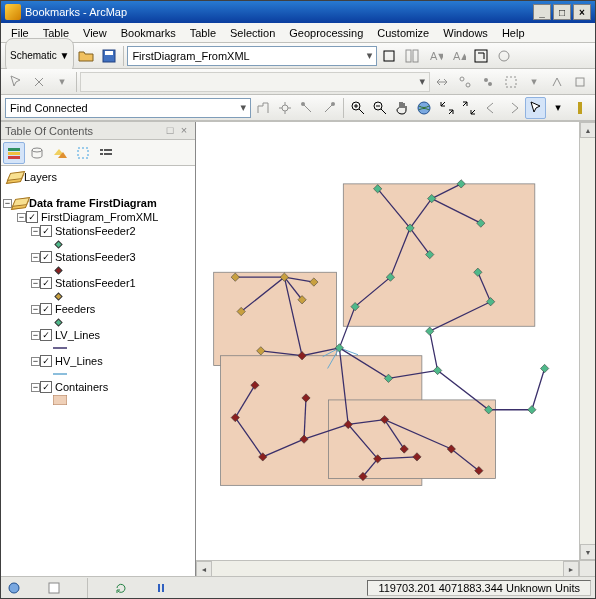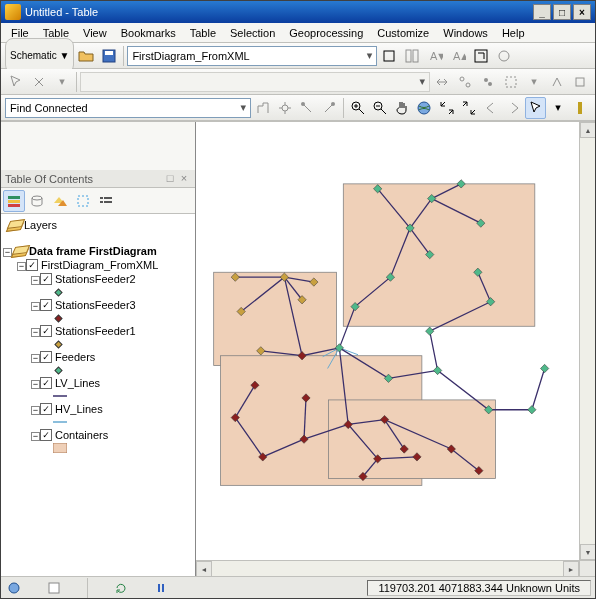--- a/index.html
+++ b/index.html
@@ -19,26 +19,26 @@
   .tbtn svg { width: 16px; height: 16px; }
   .tbtn.disabled { opacity: 0.4; }
   .tsep { width: 1px; height: 20px; background: #c0c0bc; margin: 0 2px; }
   .combo { height: 20px; background: #fff; border: 1px solid #7f9db9; padding: 1px 4px; font-size: 11px; display: flex; align-items: center; }
   .combo .carrow { margin-left: auto; color: #555; }
   .txt { flex: 0 1 auto; }
   
   .main { flex: 1; display: flex; overflow: hidden; border-top: 1px solid #c0c0bc; }
   
   .toc { width: 195px; background: #f7f7f4; display: flex; flex-direction: column; border-right: 1px solid #888; }
-  .toc-title { height: 18px; background: #e8e8e4; border-bottom: 1px solid #c0c0bc; display: flex; align-items: center; padding: 0 4px; font-size: 10px; color: #555; margin-top: 48px; }
+  .toc-title { height: 18px; background: #e8e8e4; border-bottom: 1px solid #c0c0bc; display: flex; align-items: center; padding: 0 4px; font-size: 10px; color: #555; }
   .toc-title .spacer { flex: 1; }
   .toc-title .close { width: 14px; height: 14px; text-align: center; cursor: pointer; color: #888; font-family: Arial; }
   .toc-tools { height: 26px; border-bottom: 1px solid #c0c0bc; display: flex; align-items: center; padding: 2px; gap: 1px; }
   .toc-tree { flex: 1; background: #fff; overflow: auto; padding: 4px 2px; }
-  .tree-row { display: flex; align-items: flex-end; padding: 1px 0; white-space: nowrap; }
+  .tree-row { display: flex; align-items: center; padding: 1px 0; white-space: nowrap; }
   .twist { width: 9px; height: 9px; border: 1px solid #888; background: #fff; font-family: Arial; font-size: 9px; line-height: 7px; text-align: center; cursor: pointer; color: #000; }
   .gap { display: inline-block; height: 1px; }
   .cb { width: 12px; height: 12px; border: 1px solid #666; background: #fff; display: inline-flex; align-items: center; justify-content: center; font-size: 9px; color: #000; margin-right: 3px; }
   .layers-icon { width: 14px; height: 12px; display: inline-block; margin-right: 3px; position: relative; }
   .layers-icon::before, .layers-icon::after { content: ''; position: absolute; width: 12px; height: 6px; transform: skewX(-30deg) rotate(-8deg); }
   .layers-icon::before { background: #f0c45a; border: 1px solid #a07020; top: 4px; left: 1px; }
   .layers-icon::after { background: #f8e090; border: 1px solid #a07020; top: 1px; left: 2px; }
   
   .canvas-wrap { flex: 1; display: flex; flex-direction: column; }
   .mapcanvas { flex: 1; background: #fff; position: relative; overflow: hidden; }
@@ -52,21 +52,21 @@
   .statusbar { height: 22px; background: #e8e8e4; border-top: 1px solid #c0c0bc; display: flex; align-items: center; padding: 0 4px; font-size: 10px; gap: 22px; }
   .status-btn { width: 18px; height: 18px; border: 1px solid transparent; cursor: pointer; display: flex; align-items: center; justify-content: center; }
   .status-btn svg { width: 14px; height: 14px; }
   .status-coords { margin-left: auto; border: 1px inset #c0c0bc; padding: 1px 10px; background: #f0f0ec; }
 </style>
 </head>
 <body>
 
 <div class="titlebar">
   <div class="icon"></div>
-  <span>Untitled - Table</span>
+  <span>Bookmarks - ArcMap</span>
   <div class="spacer"></div>
   <div class="winbtn">_</div>
   <div class="winbtn">□</div>
   <div class="winbtn">×</div>
 </div>
 
 <div class="menubar">
   <div class="menuitem">File</div>
   <div class="menuitem">Table</div>
   <div class="menuitem">View</div>

